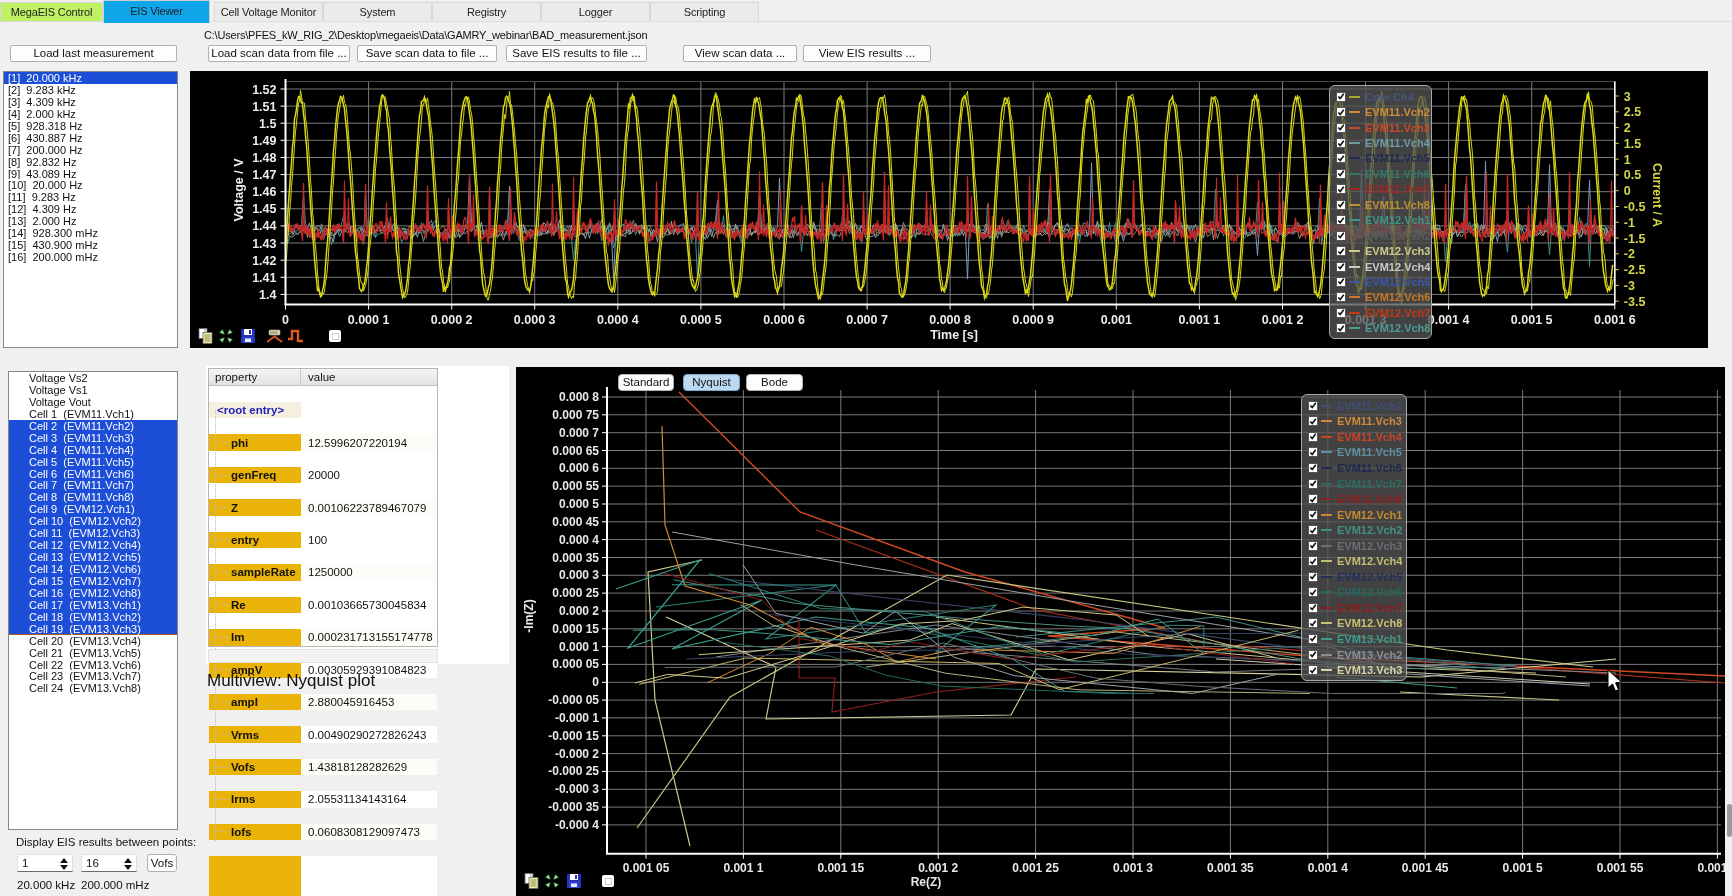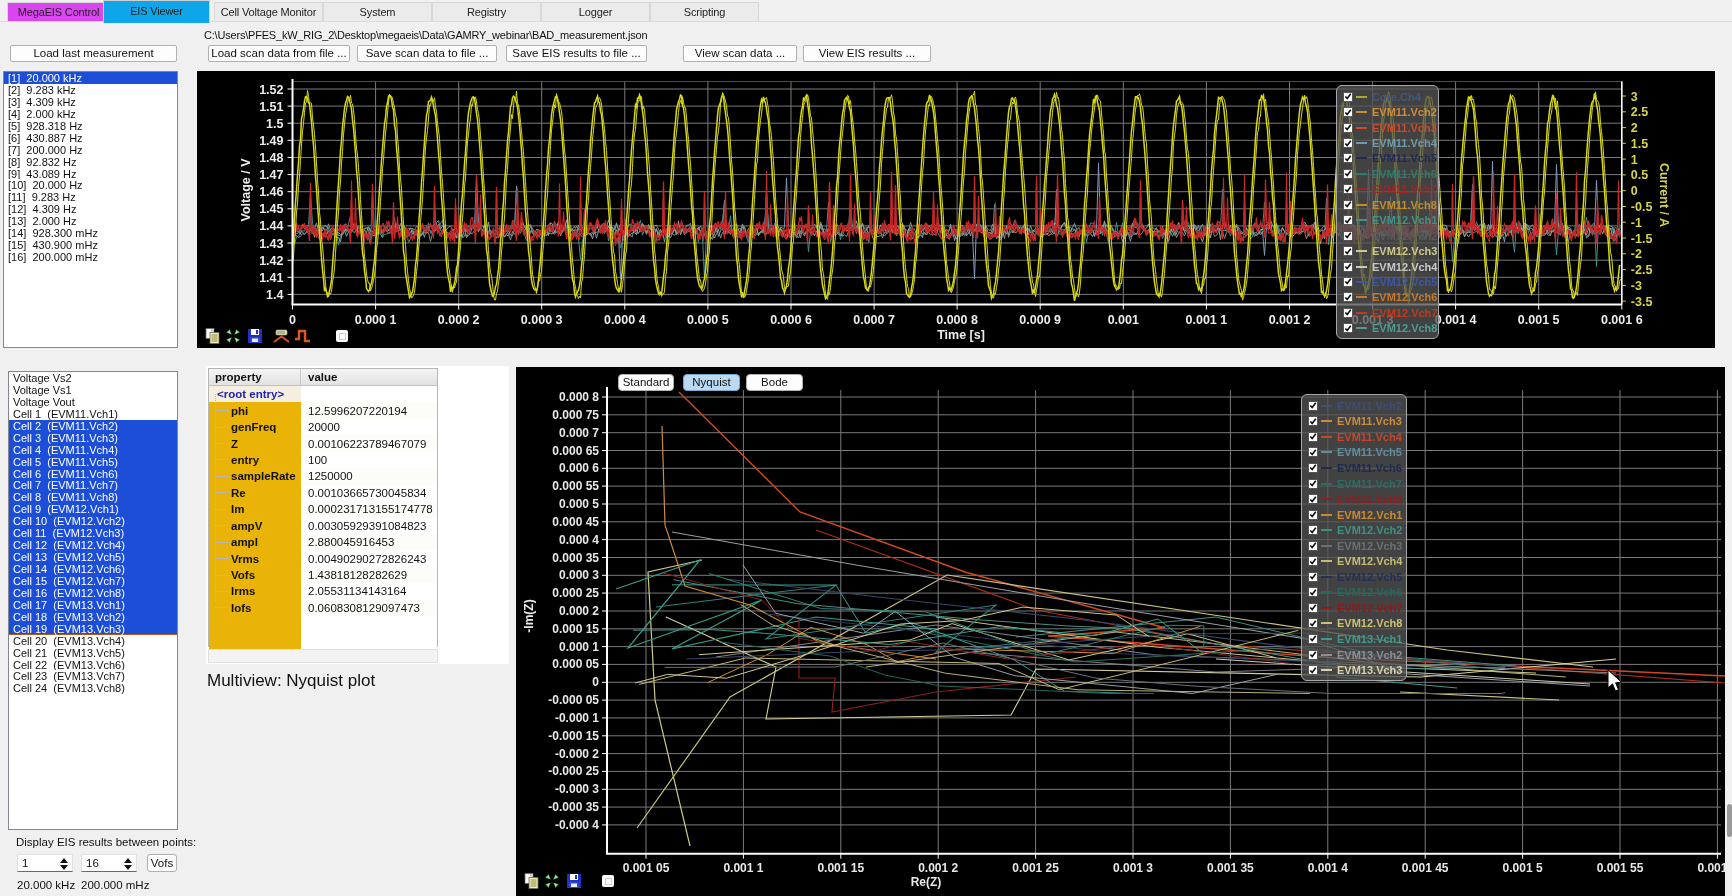--- a/index.html
+++ b/index.html
@@ -3,44 +3,44 @@
 * { margin:0; padding:0; box-sizing:border-box; }
 html,body { width:1732px; height:896px; overflow:hidden; }
 body { background:#f0f0f0; font-family:"Liberation Sans", sans-serif; font-size:11.5px; color:#111; position:relative; }
 .abs { position:absolute; }
 .tab { position:absolute; top:2px; height:19px; background:#ebebeb; border:1px solid #d8d8d8; border-bottom:none; text-align:center; line-height:18px; font-size:11px; letter-spacing:-0.15px; color:#222; }
 .tab.active { top:0; height:23px; background:#0ea5e9; border-color:#cfcfcf; line-height:21px; z-index:2; }
 .tabline { position:absolute; left:0; top:21px; width:1732px; height:1px; background:#dcdcdc; }
 .btn { position:absolute; height:17px; background:#fdfdfd; border:1px solid #b0b0b0; border-radius:2px; text-align:center; line-height:15px; font-size:11.5px; color:#111; }
 .panel { position:absolute; background:#fff; border:1px solid #828790; }
 .li { height:11.95px; line-height:12px; padding-left:4px; font-size:11px; white-space:nowrap; overflow:hidden; }
-.li2 { height:11.95px; line-height:12px; padding-left:4px; font-size:11px; white-space:nowrap; overflow:hidden; }
+.li2 { height:11.95px; line-height:12px; padding-left:20px; font-size:11px; white-space:nowrap; overflow:hidden; }
 .sel { background:#1d4ed8; color:#fff; }
 .legend { position:absolute; background:rgba(84,84,84,0.78); border:1px solid #a8a8a8; border-radius:6px; padding-top:3px; }
 .lgr { display:flex; align-items:center; }
 .lgc { width:10px; height:10px; background:#fff; border:1px solid #555; margin-left:6px; display:inline-flex; align-items:center; justify-content:center; flex:none; }
 .lgd { width:11px; height:2px; margin-left:3px; flex:none; }
 .lgt { margin-left:5px; font-size:11px; font-weight:700; white-space:nowrap; }
-.ptrow { display:flex; height:16.45px; }
+.ptrow { display:flex; height:16.45px;margin-top:16px; }
 .pc1 { width:92px; background:#eab308; display:flex; align-items:center; font-size:11.5px; }
 .pc2 { flex:1; background:#fff; display:flex; align-items:center; padding-left:7px; font-size:11.5px; }
 .ptrow:nth-child(odd) .pc2 { background:#fcfcf8; }
 .proot .pc1 { background:#f6efdf; }
 .rootlbl { color:#2222bb; font-weight:700; padding-left:8px; }
 .tln { width:14px; height:1px; border-bottom:1px dotted #bbb; margin-left:6px; margin-right:2px; }
 .spin { position:absolute; background:#fff; border:1px solid #e0e0e0; border-bottom:1px solid #6a6a6a; font-size:11.5px; }
 .spin .v { position:absolute; left:4px; top:2px; }
 .arrows { position:absolute; right:4px; top:2px; width:9px; height:13px; display:flex; flex-direction:column; align-items:center; justify-content:center; }
 .arr-up { width:0; height:0; border-left:4.5px solid transparent; border-right:4.5px solid transparent; border-bottom:5px solid #111; margin-bottom:2px; }
 .arr-dn { width:0; height:0; border-left:4.5px solid transparent; border-right:4.5px solid transparent; border-top:5px solid #111; }
 </style></head>
 <body>
 
 <div class="tabline"></div>
-<div class="tab" style="left:7px;width:103px;background:#d946ef">MegaEIS Control</div>
+<div class="tab" style="left:0;width:103px;background:#bef264">MegaEIS Control</div>
 <div class="tab active" style="left:103px;width:107px">EIS Viewer</div>
 <div class="tab" style="left:214px;width:109px">Cell Voltage Monitor</div>
 <div class="tab" style="left:323px;width:109px">System</div>
 <div class="tab" style="left:432px;width:109px">Registry</div>
 <div class="tab" style="left:541px;width:109px">Logger</div>
 <div class="tab" style="left:650px;width:109px">Scripting</div>
 
 <div class="abs" style="left:204px;top:29px;font-size:11px;letter-spacing:-0.2px">C:\Users\PFES_kW_RIG_2\Desktop\megaeis\Data\GAMRY_webinar\BAD_measurement.json</div>
 
 <div class="btn" style="left:10px;top:45px;width:167px">Load last measurement</div>
@@ -93,21 +93,21 @@
     <div class="li2 sel" style="box-shadow:inset 0 -1px 0 #b05a20">Cell 19&nbsp; (EVM13.Vch3)</div>
     <div class="li2">Cell 20&nbsp; (EVM13.Vch4)</div>
     <div class="li2">Cell 21&nbsp; (EVM13.Vch5)</div>
     <div class="li2">Cell 22&nbsp; (EVM13.Vch6)</div>
     <div class="li2">Cell 23&nbsp; (EVM13.Vch7)</div>
     <div class="li2">Cell 24&nbsp; (EVM13.Vch8)</div>
   </div>
 
 <div class="abs" style="left:206px;top:366px;width:303px;height:298px;background:#fff"></div>
 <div class="abs" style="left:208px;top:368px;width:230px;height:279px;border:1px solid #b5b5b5;background:#fff">
-  <div style="display:flex;height:17px;background:linear-gradient(#f4f4f4,#e2e2e2);border-bottom:1px solid #c0c0c0;font-weight:700">
+  <div style="display:flex;height:17px;background:linear-gradient(#f4f4f4,#e2e2e2);border-bottom:1px solid #c0c0c0;font-weight:400">
     <div style="width:92px;padding-left:6px;border-right:1px solid #c8c8c8;line-height:16px">property</div>
     <div style="flex:1;padding-left:7px;line-height:16px">value</div>
   </div>
   <div style="position:relative">
     <div style="position:absolute;left:6px;top:8px;bottom:62px;width:1px;border-left:1px dotted #bbb"></div>
     <div class="ptrow proot">
         <div class="pc1">
           <span class="rootlbl">&lt;root entry&gt;</span>
         </div>
         <div class="pc2"></div>
@@ -205,21 +205,21 @@
       </div>
     <div class="ptrow" style="height:47px">
         <div class="pc1"></div>
         <div class="pc2"></div>
       </div>
   </div>
 </div>
 <div class="abs" style="left:208px;top:649px;width:230px;height:14px;background:#f3f3f3;border:1px solid #e0e0e0"></div>
 <div class="abs" style="left:207px;top:671px;font-size:17px">Multiview: Nyquist plot</div>
 
-<div class="abs" style="left:197px;top:71px;width:1518px;height:228px;background:#000">
+<div class="abs" style="left:190px;top:71px;width:1518px;height:228px;background:#000">
 <svg width="1518" height="277" style="position:absolute;left:0;top:0">
       <rect x="0" y="0" width="1518" height="277" fill="#000"></rect>
       <g stroke="#7a7a7a" stroke-width="1">
         <line x1="95.5" y1="10.5" x2="95.5" y2="233.5"></line>
         <line x1="178.6" y1="10.5" x2="178.6" y2="233.5"></line>
         <line x1="261.7" y1="10.5" x2="261.7" y2="233.5"></line>
         <line x1="344.7" y1="10.5" x2="344.7" y2="233.5"></line>
         <line x1="427.8" y1="10.5" x2="427.8" y2="233.5"></line>
         <line x1="510.9" y1="10.5" x2="510.9" y2="233.5"></line>
         <line x1="594.0" y1="10.5" x2="594.0" y2="233.5"></line>

